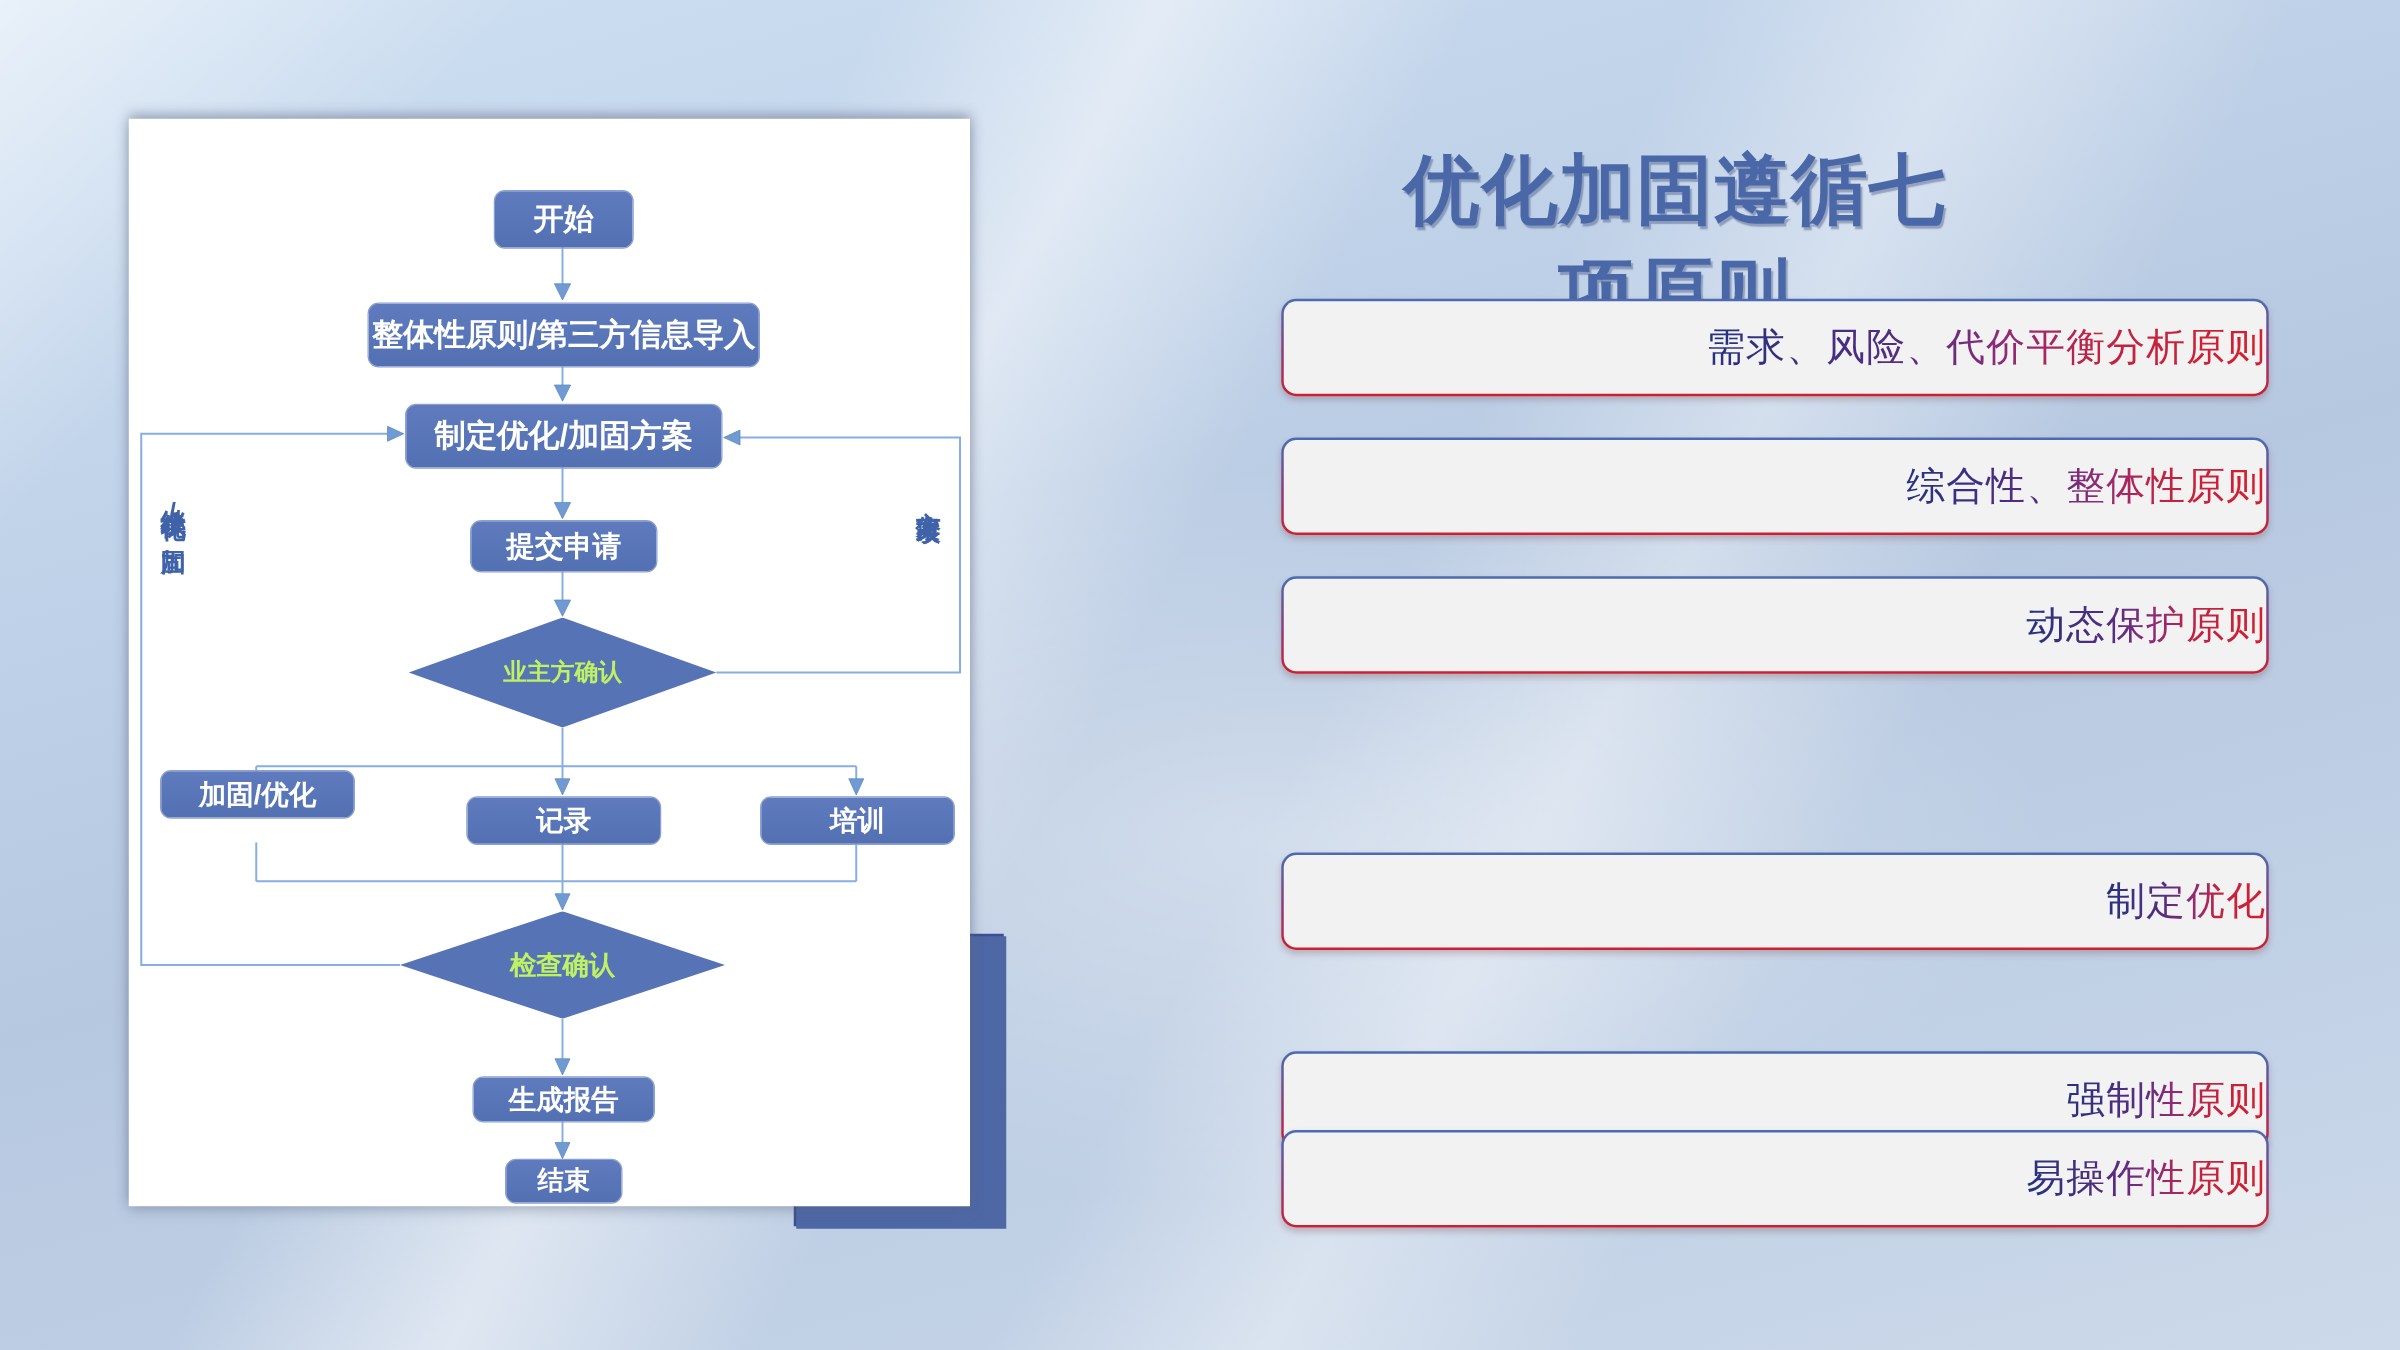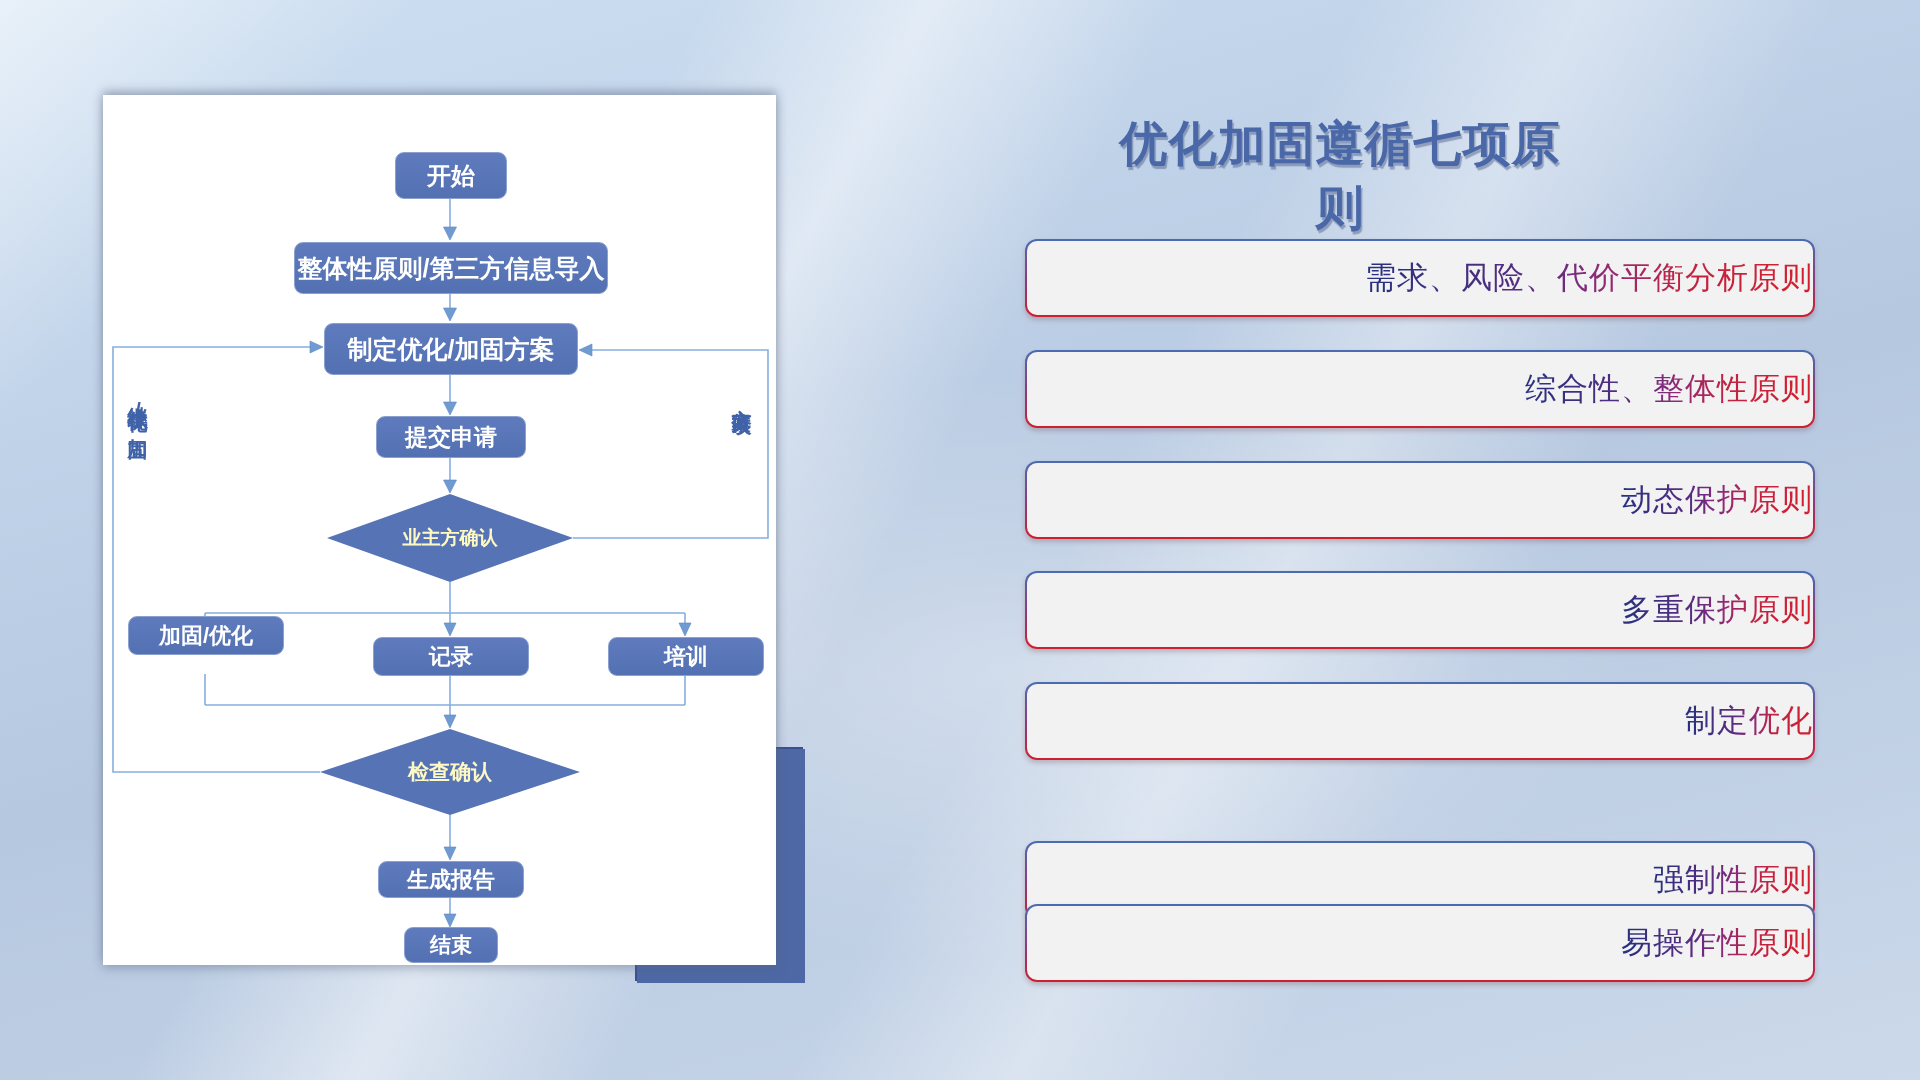--- a/index.html
+++ b/index.html
@@ -25,34 +25,34 @@
     box-shadow:0 -4px 9px rgba(90,102,130,0.45), 0 4px 10px rgba(90,102,130,0.35);
   }
   .flow-node{
     position:absolute;display:flex;align-items:center;justify-content:center;
     background:linear-gradient(180deg,#5f7bbd 0%,#5270b2 100%);
     border:1px solid #8aa0cf;border-radius:9px;
     color:#ffffff;font-weight:bold;text-align:center;line-height:1.05;
   }
   .flow-diamond{
     position:absolute;display:flex;align-items:center;justify-content:center;
-    background:#5673b5;color:#fef9c3;font-weight:bold;text-align:center;
+    background:#5673b5;color:#bef264;font-weight:bold;text-align:center;
     clip-path:polygon(50% 0%,100% 50%,50% 100%,0% 50%);
   }
   .edge-label{
     position:absolute;writing-mode:vertical-rl;text-orientation:upright;
     color:#3f62a8;font-weight:bold;font-size:20px;letter-spacing:2px;line-height:1;
   }
   svg.connectors{position:absolute;left:0;top:0;pointer-events:none;}
   .cline{stroke:#86aede;stroke-width:1.6;fill:none;}
   .chead{fill:#6f9bd2;stroke:#5d87c2;stroke-width:0.6;}
   
   .panel-title{
     position:absolute;left:1100px;top:112px;width:480px;
-    text-align:center;font-size:48px;font-weight:bold;color:#4a68a8;
+    text-align:center;font-size:61px;font-weight:bold;color:#4a68a8;
     letter-spacing:1px;text-shadow:1.5px 2.5px 1px rgba(45,60,110,0.38);
   }
   .principle-card{
     position:absolute;left:1025px;width:790px;height:78px;
     border-radius:12px;
     background:linear-gradient(180deg,#4a6cb2 0%,#8c3a7a 55%,#cf1f2e 100%);
     box-shadow:0 3px 5px rgba(110,60,70,0.28);
   }
   .principle-inner{
     position:absolute;left:2px;top:2px;right:2px;bottom:2px;
@@ -155,25 +155,20 @@
       <span class="principle-text">综合性、整体性原则</span>
     </div>
   </div>
 
   <div class="principle-card" style="top:461px;">
     <div class="principle-inner">
       <span class="principle-text">动态保护原则</span>
     </div>
   </div>
 
-  <div class="principle-card" style="top:571px;">
-    <div class="principle-inner">
-      <span class="principle-text">多重保护原则</span>
-    </div>
-  </div>
 
   <div class="principle-card" style="top:682px;">
     <div class="principle-inner">
       <span class="principle-text">制定优化</span>
     </div>
   </div>
 
   <div class="principle-card" style="top:793px;margin-top:48px;">
     <div class="principle-inner">
       <span class="principle-text">强制性原则</span>

